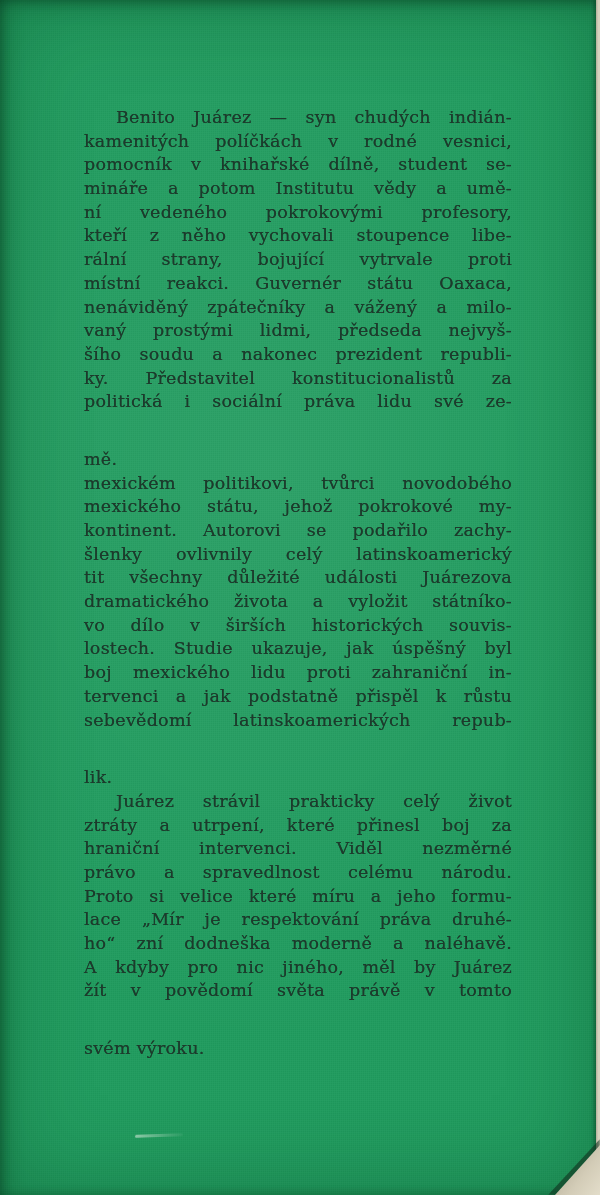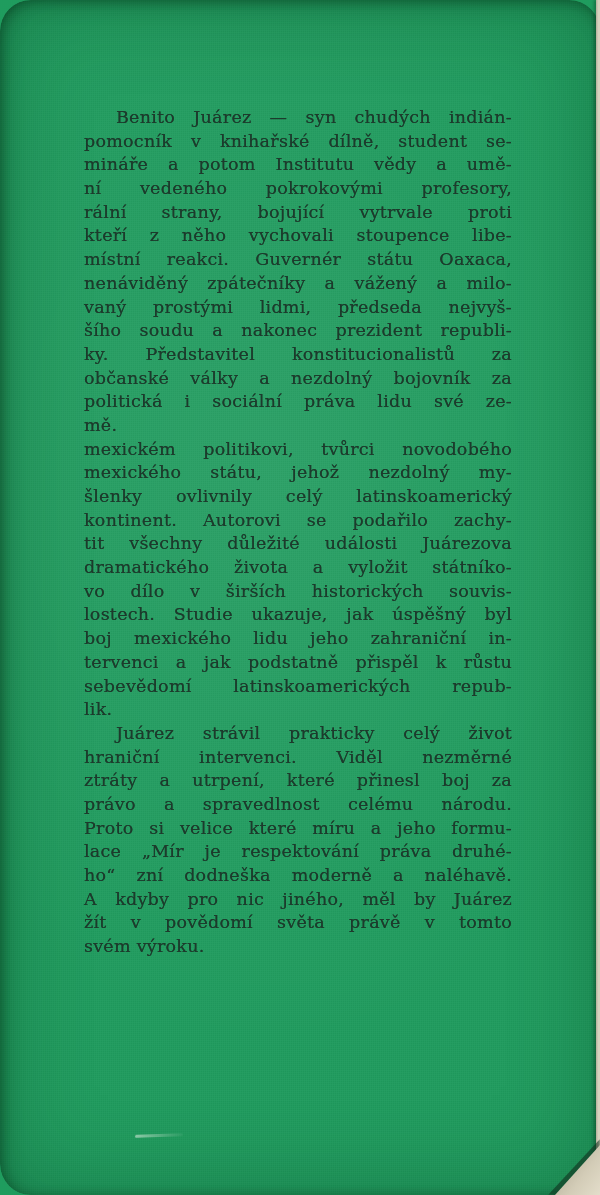--- a/index.html
+++ b/index.html
@@ -24,21 +24,20 @@
     background:
       radial-gradient(ellipse 120% 80% at 45% 40%, rgba(255,255,255,0.06), rgba(0,0,0,0.0) 60%),
       repeating-linear-gradient(0deg, rgba(255,255,255,0.016) 0 1px, rgba(0,0,0,0.016) 1px 2px),
       repeating-linear-gradient(90deg, rgba(255,255,255,0.014) 0 1px, rgba(0,0,0,0.02) 1px 2px),
       var(--bg);
     box-shadow:
       inset 0 0 90px rgba(0, 45, 22, 0.28),
       inset 0 0 10px rgba(0, 35, 18, 0.25),
       inset 14px 0 22px -14px rgba(0, 40, 20, 0.45),
       inset 0 14px 22px -14px rgba(0, 40, 20, 0.4);
-    border-radius: 31px;
   }
 
   
   .text-block {
     position: absolute;
     left: 84px;
     top: 106px;
     width: 428px;
     color: var(--ink);
     font-size: 17.5px;
@@ -47,21 +46,21 @@
   }
   .line {
     height: 23.7px;
     line-height: 23.7px;
     text-align: justify;
     text-align-last: justify;
     white-space: normal;
     overflow: visible;
   }
   .line.first { padding-left: 32px; }
-  .line.last  { text-align-last: left; }
+  .line.last  { text-align-last: left; margin-top: 34px; }
 
   
   .scratch {
     position: absolute;
     left: 135px;
     top: 1134px;
     width: 48px;
     height: 3px;
     border-radius: 2px;
     background: linear-gradient(to right, rgba(230,240,230,0.55), rgba(210,230,215,0.25) 60%, rgba(210,230,215,0.05));
@@ -101,52 +100,52 @@
     clip-path: polygon(100% 0, 100% 100%, 0 100%);
   }
 </style>
 </head>
 <body>
 
 <div class="cover">
   <div class="text-block">
       <div class="paragraph">
         <div class="line first">Benito Juárez — syn chudých indián-</div>
+        <div class="line">kamenitých políčkách v rodné vesnici,</div>
         <div class="line">pomocník v knihařské dílně, student se-</div>
         <div class="line">mináře a potom Institutu vědy a umě-</div>
         <div class="line">ní vedeného pokrokovými profesory,</div>
+        <div class="line">kteří z něho vychovali stoupence libe-</div>
         <div class="line">rální strany, bojující vytrvale proti</div>
-        <div class="line">kteří z něho vychovali stoupence libe-</div>
         <div class="line">místní reakci. Guvernér státu Oaxaca,</div>
         <div class="line">nenáviděný zpátečníky a vážený a milo-</div>
         <div class="line">vaný prostými lidmi, předseda nejvyš-</div>
         <div class="line">šího soudu a nakonec prezident republi-</div>
         <div class="line">ky. Představitel konstitucionalistů za</div>
-        <div class="line">občanské války a nezdolný bojovník za</div>
         <div class="line">politická i sociální práva lidu své ze-</div>
         <div class="line last">mě.</div>
       </div>
       <div class="paragraph">
         <div class="line">mexickém politikovi, tvůrci novodobého</div>
-        <div class="line">mexického státu, jehož nezdolný my-</div>
+        <div class="line">mexického státu, jehož pokrokové my-</div>
+        <div class="line">kontinent. Autorovi se podařilo zachy-</div>
         <div class="line">šlenky ovlivnily celý latinskoamerický</div>
-        <div class="line">kontinent. Autorovi se podařilo zachy-</div>
         <div class="line">tit všechny důležité události Juárezova</div>
         <div class="line">dramatického života a vyložit státníko-</div>
         <div class="line">vo dílo v širších historických souvis-</div>
         <div class="line">lostech. Studie ukazuje, jak úspěšný byl</div>
-        <div class="line">boj mexického lidu jeho zahraniční in-</div>
+        <div class="line">boj mexického lidu proti zahraniční in-</div>
         <div class="line">tervenci a jak podstatně přispěl k růstu</div>
         <div class="line">sebevědomí latinskoamerických repub-</div>
         <div class="line last">lik.</div>
       </div>
       <div class="paragraph">
         <div class="line first">Juárez strávil prakticky celý život</div>
+        <div class="line">ztráty a utrpení, které přinesl boj za</div>
         <div class="line">hraniční intervenci. Viděl nezměrné</div>
-        <div class="line">ztráty a utrpení, které přinesl boj za</div>
         <div class="line">právo a spravedlnost celému národu.</div>
         <div class="line">Proto si velice které míru a jeho formu-</div>
         <div class="line">lace „Mír je respektování práva druhé-</div>
         <div class="line">ho“ zní dodneška moderně a naléhavě.</div>
         <div class="line">A kdyby pro nic jiného, měl by Juárez</div>
         <div class="line">žít v povědomí světa právě v tomto</div>
         <div class="line last">svém výroku.</div>
       </div>
     </div>
   <div class="scratch"></div>

